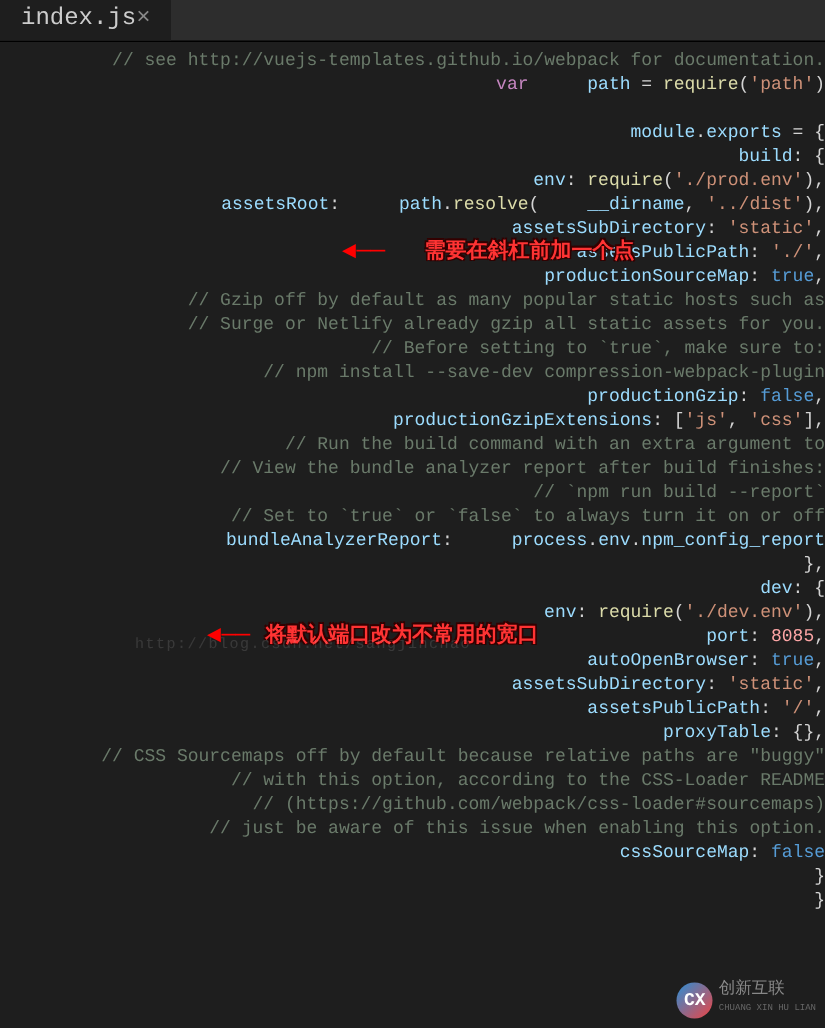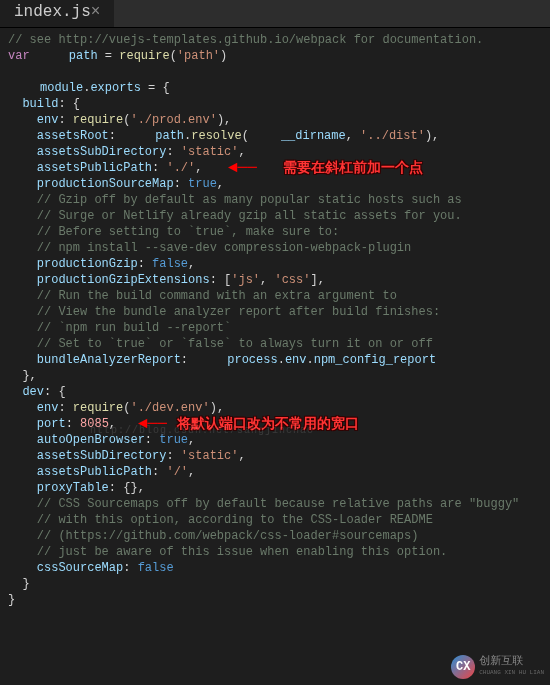--- a/index.html
+++ b/index.html
@@ -30,20 +30,21 @@
   border-top-right-radius: 4px;
 }
 .tab .close {
   color: #888;
   cursor: pointer;
 }
 .editor {
   padding: 4px 0 4px 8px;
   line-height: 16px;
   position: relative;
+  text-align: right;
 }
 .line { white-space: pre; position: relative; }
 .c-comment { color: #6a7a6a; }
 .c-keyword { color: #c586c0; }
 .c-ident { color: #9cdcfe; padding-left: 32px; }
 .c-func { color: #dcdcaa; }
 .c-string { color: #ce9178; }
 .c-num { color: #fca5a5; }
 .c-bool { color: #569cd6; }
 .c-punc { color: #d4d4d4; }
@@ -68,21 +69,20 @@
   color: rgba(255,255,255,0.12);
   font-size: 10px;
   letter-spacing: 1px;
   pointer-events: none;
 }
 .logo {
   position: absolute;
   bottom: 6px;
   right: 6px;
   display: flex;
-  align-items: center;
   gap: 4px;
   color: #888;
 }
 .logo-circle {
   width: 24px;
   height: 24px;
   border-radius: 50%;
   background: linear-gradient(135deg,#2a8fd6,#e44);
   color: #fff;
   display: flex;

